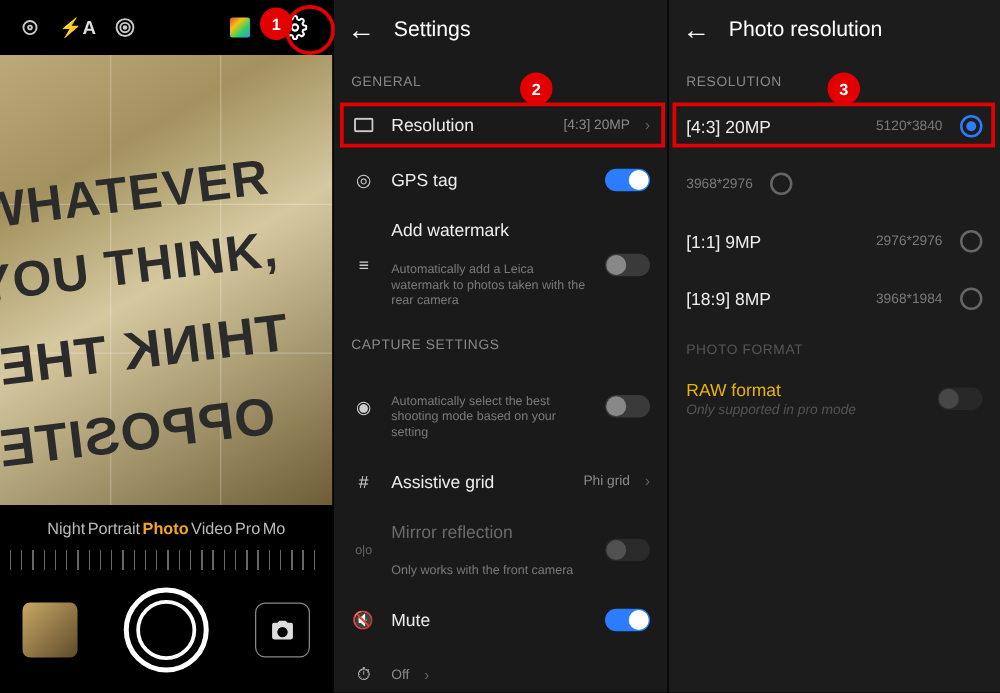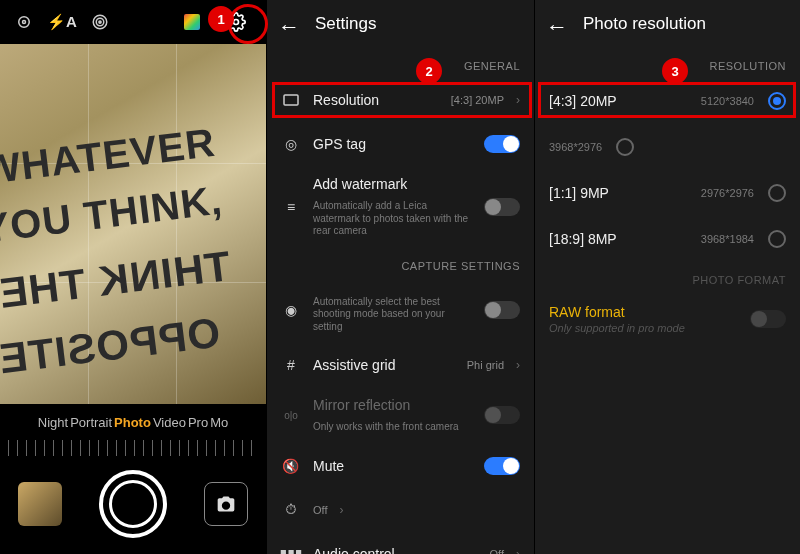--- a/index.html
+++ b/index.html
@@ -48,26 +48,26 @@
   .thumb { width:44px;height:44px;border-radius:6px;background:linear-gradient(135deg,#caa865,#5d4c2b);}
   .shutter { width:68px;height:68px;border-radius:50%;border:4px solid #fff;display:flex;align-items:center;justify-content:center;}
   .shutter-inner{width:48px;height:48px;border:3px solid #fff;border-radius:50%;}
   .camswitch{width:44px;height:44px;border:1.5px solid #888;border-radius:8px;display:flex;align-items:center;justify-content:center;color:#ddd;}
 
   
   .pheader { display:flex; align-items:center; height:48px; padding:0 10px; gap:14px;}
   .pheader .title { font-size:17px; color:#fff; }
   .back { font-size:22px; color:#fff; width:24px; text-align:center;}
 
-  .section-label { font-size:11px; color:#888; padding:12px 14px 6px; letter-spacing:.5px;text-align:right;}
+  .section-label { font-size:11px; color:#888; padding:12px 14px 6px; letter-spacing:.5px;}
   .row { display:flex; align-items:center; padding:10px 14px; gap:12px; min-height:44px; }
   .row .ricon { width:20px; display:flex; justify-content:center; color:#ccc; font-size:14px;}
   .row .rbody { flex:1; min-width:0;}
   .row .rlabel { font-size:14px; color:#eee;}
-  .row .rsub { font-size:10px; color:#7a7a7a; line-height:1.25; margin-top:8px;}
+  .row .rsub { font-size:10px; color:#7a7a7a; line-height:1.25; margin-top:18px;}
   .row .rvalue { font-size:11px; color:#8a8a8a;}
   .row.disabled .rlabel { color:#6a6a6a;}
   .chev { color:#666; font-size:12px;}
 
   .toggle { width:36px; height:18px; border-radius:9px; background:#555; position:relative; flex:0 0 auto;}
   .toggle::after{content:"";position:absolute;top:1px;left:1px;width:16px;height:16px;border-radius:50%;background:#ddd;}
   .toggle.on{background:#2b7cff;}
   .toggle.on::after{left:auto;right:1px;background:#fff;}
   .toggle.off-dark{background:#3a3a3a;}
   .toggle.off-dark::after{background:#888;}

